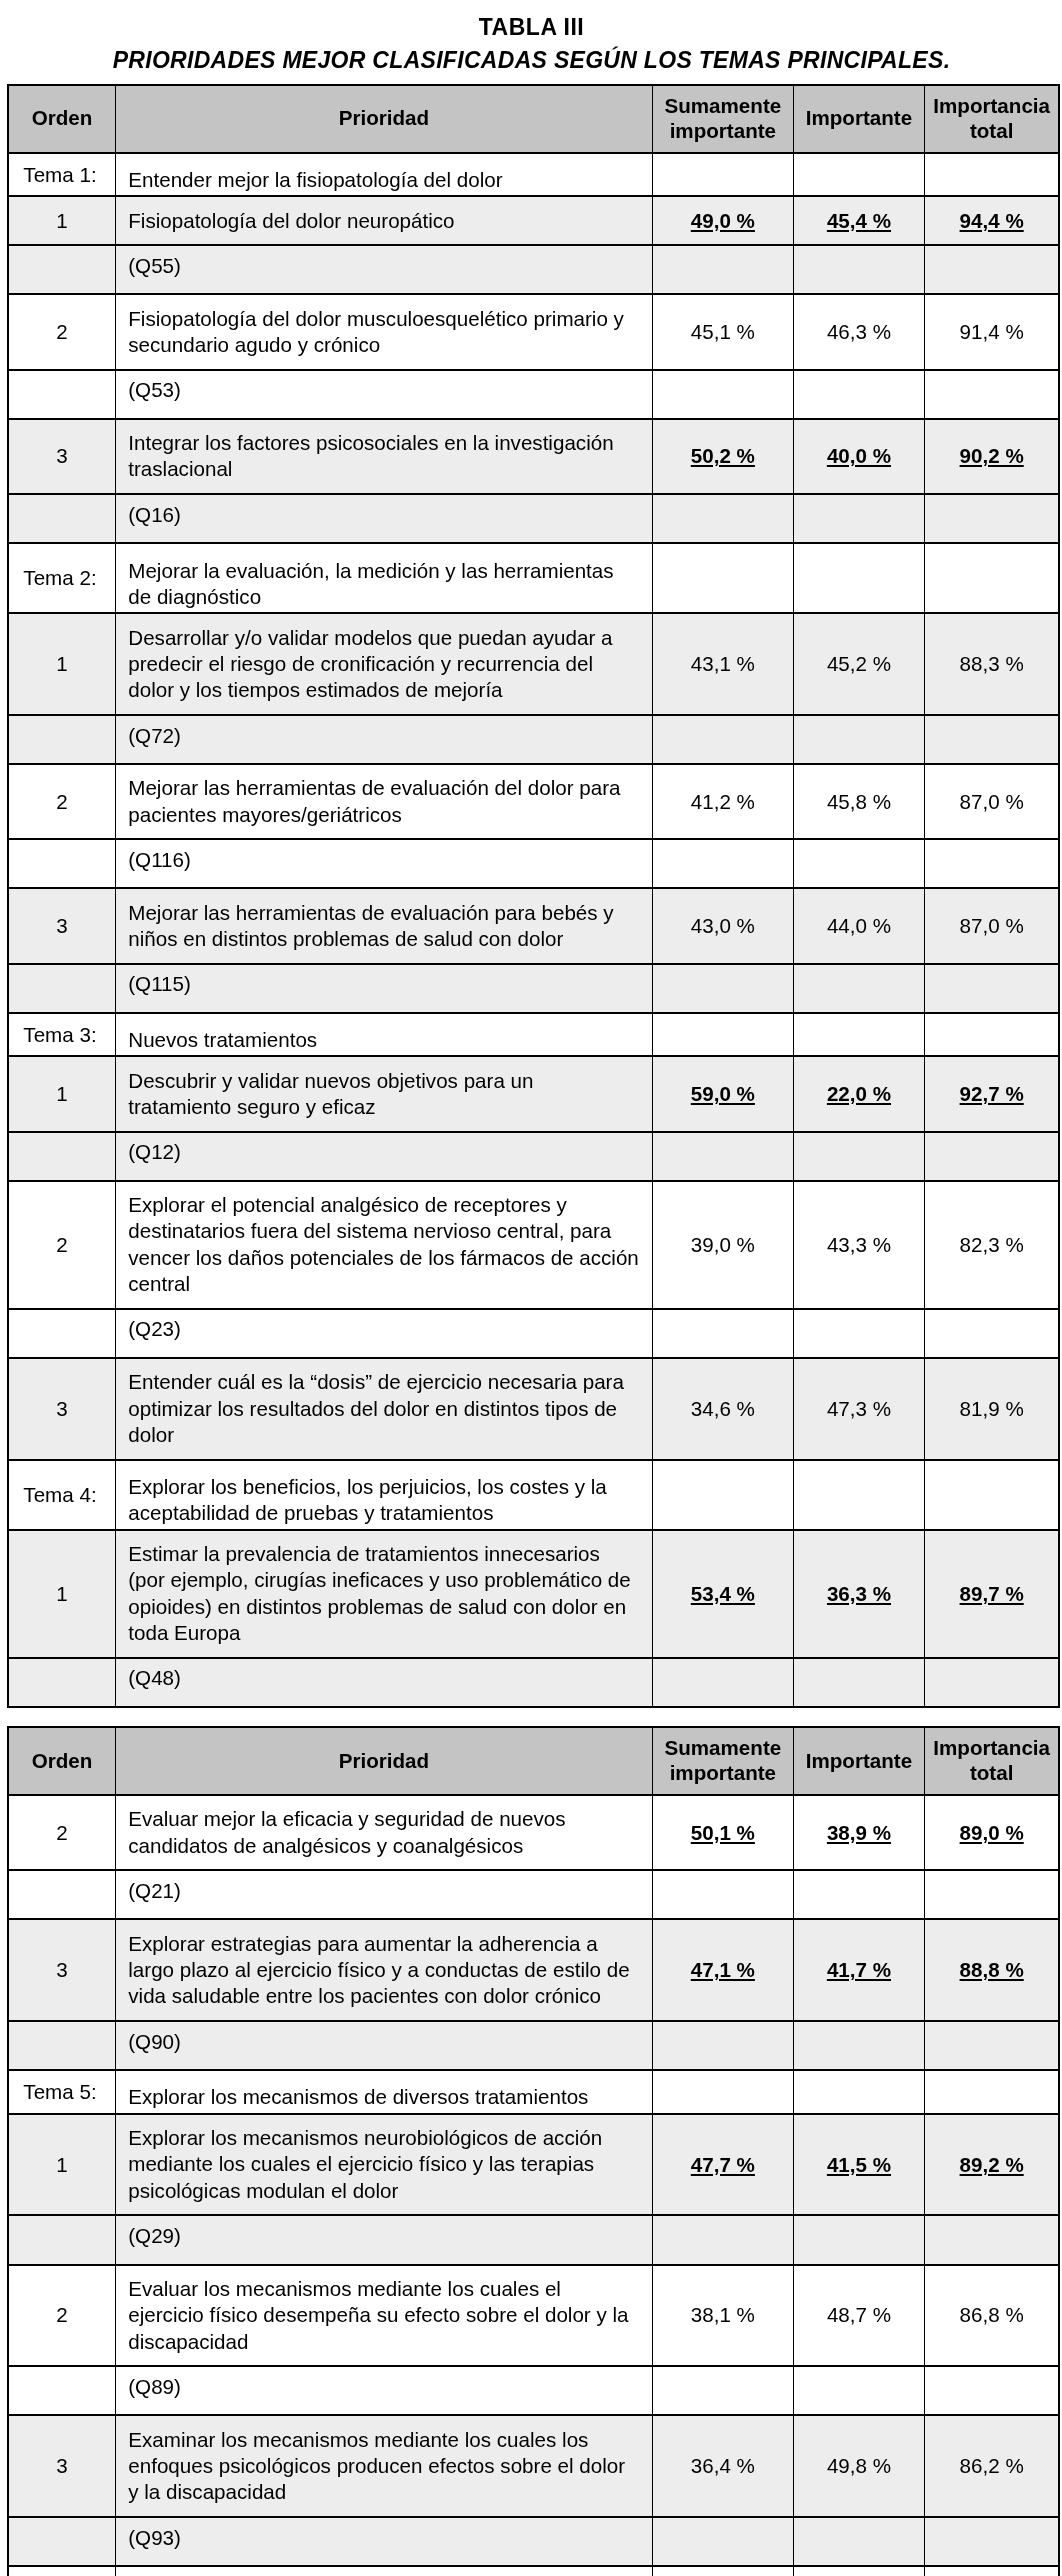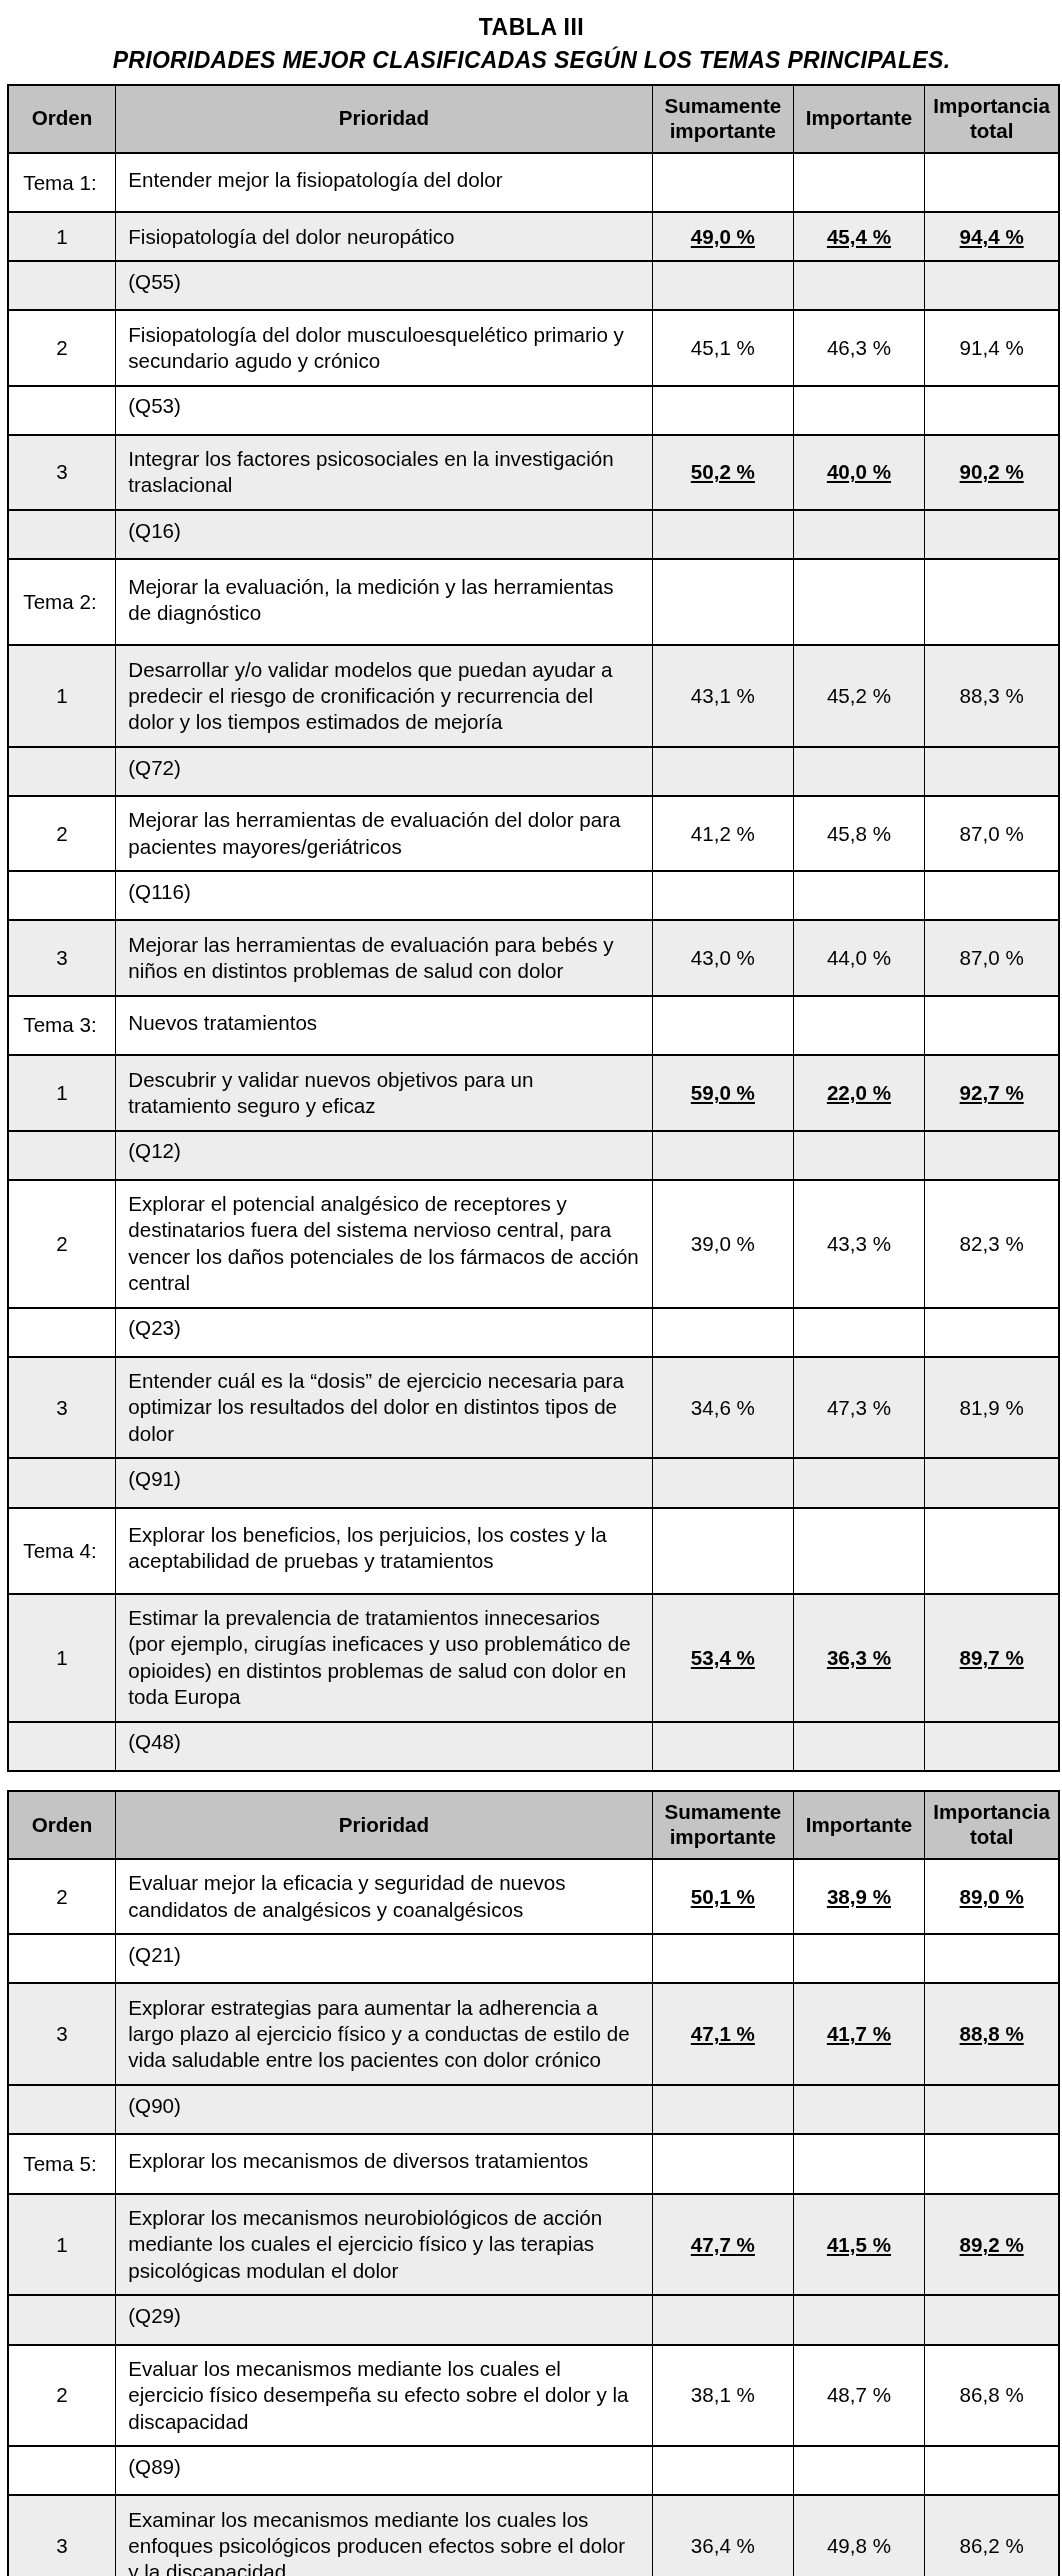--- a/index.html
+++ b/index.html
@@ -43,21 +43,21 @@
     text-align: center;
     padding: 8.2px 4.1px;
     line-height: 1.2;
   }
   td { font-size: 20.6px; }
   td.orden { text-align: center; padding: 7.2px 4.1px; }
   td.text  { text-align: left; padding: 10.3px 12.4px; line-height: 1.28; }
   td.val   { text-align: center; padding: 7.2px 3.1px; white-space: nowrap; }
 
   tr.tema td.orden { text-align: center; padding-left: 0; white-space: nowrap; }
-  tr.tema td.text  { padding-top: 13.4px; padding-bottom: 18px; }
+  tr.tema td.text  { padding-top: 13.4px; padding-bottom: 2px; }
   tr.q td.text { padding-top: 6.7px; padding-bottom: 14px; }
   tr.shade td { background: #ededed; }
   tr.bold td.val { font-weight: 700; text-decoration: underline; }
 </style>
 </head>
 <body>
 
 <div class="page">
   <header class="titles">
     <div class="t1">TABLA III</div>
@@ -164,20 +164,27 @@
           <td class="val"></td>
           <td class="val"></td>
         </tr>
         <tr class="priority shade">
           <td class="orden">3</td>
           <td class="text">Mejorar las herramientas de evaluación para bebés y niños en distintos problemas de salud con dolor</td>
           <td class="val">43,0 %</td>
           <td class="val">44,0 %</td>
           <td class="val">87,0 %</td>
         </tr>
+        <tr class="q shade">
+          <td class="orden"></td>
+          <td class="text">(Q115)</td>
+          <td class="val"></td>
+          <td class="val"></td>
+          <td class="val"></td>
+        </tr>
         <tr class="tema">
           <td class="orden">Tema 3:</td>
           <td class="text">Nuevos tratamientos</td>
           <td class="val"></td>
           <td class="val"></td>
           <td class="val"></td>
         </tr>
         <tr class="priority shade bold">
           <td class="orden">1</td>
           <td class="text">Descubrir y validar nuevos objetivos para un tratamiento seguro y eficaz</td>
@@ -205,27 +212,20 @@
           <td class="val"></td>
           <td class="val"></td>
           <td class="val"></td>
         </tr>
         <tr class="priority shade">
           <td class="orden">3</td>
           <td class="text">Entender cuál es la “dosis” de ejercicio necesaria para optimizar los resultados del dolor en distintos tipos de dolor</td>
           <td class="val">34,6 %</td>
           <td class="val">47,3 %</td>
           <td class="val">81,9 %</td>
-        </tr>
-        <tr class="q shade">
-          <td class="orden"></td>
-          <td class="text">(Q91)</td>
-          <td class="val"></td>
-          <td class="val"></td>
-          <td class="val"></td>
         </tr>
         <tr class="tema">
           <td class="orden">Tema 4:</td>
           <td class="text">Explorar los beneficios, los perjuicios, los costes y la aceptabilidad de pruebas y tratamientos</td>
           <td class="val"></td>
           <td class="val"></td>
           <td class="val"></td>
         </tr>
         <tr class="priority shade bold">
           <td class="orden">1</td>

